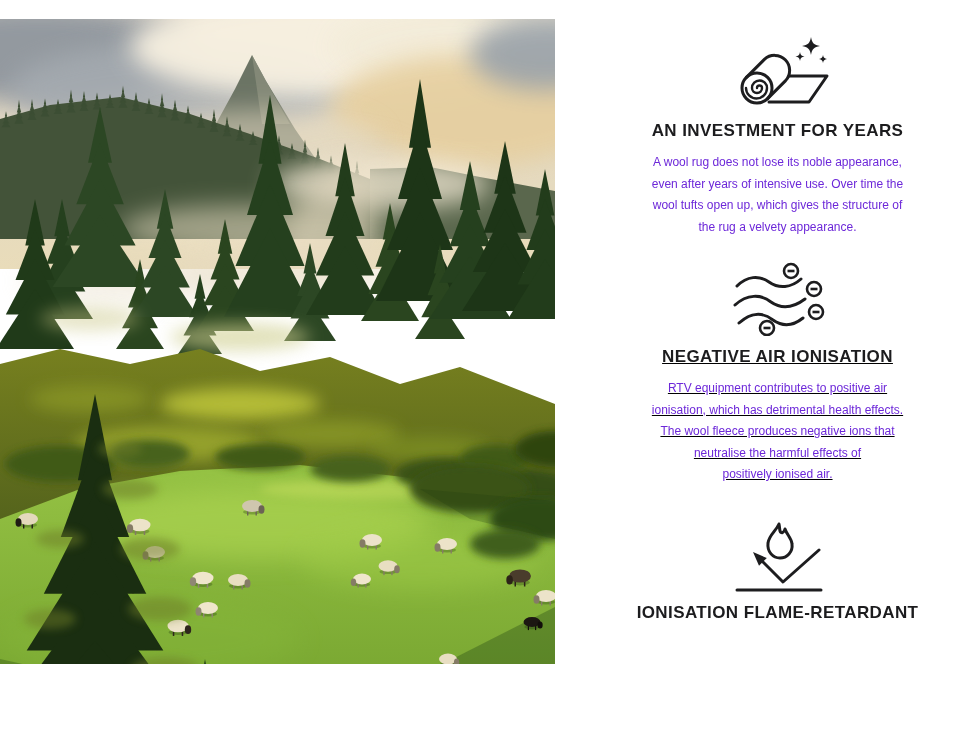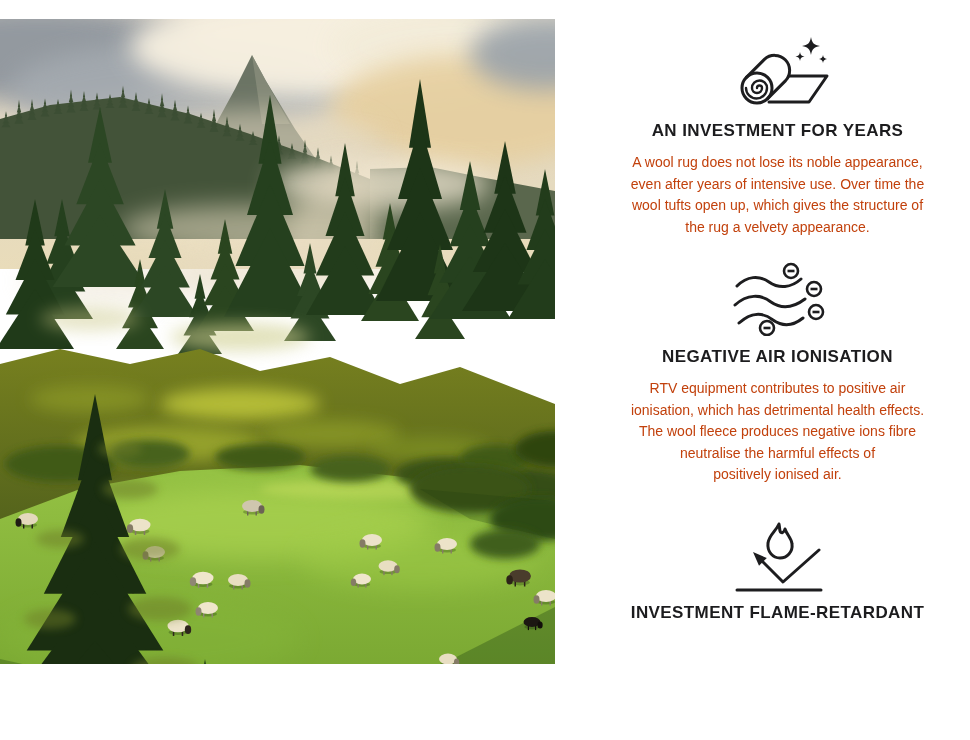--- a/index.html
+++ b/index.html
@@ -1,28 +1,28 @@
 <!DOCTYPE html>
 <html><head>
 <meta charset="utf-8">
 <style>
   html,body{margin:0;padding:0;background:#ffffff;}
   body{font-family:"Liberation Sans",sans-serif;-webkit-font-smoothing:antialiased;}
   .page{position:relative;width:970px;height:664px;background:#ffffff;overflow:hidden;}
   .photo{position:absolute;left:0;top:19px;display:block;}
   .sec{position:absolute;left:585px;width:385px;text-align:center;}
   .s1{top:32px;}
-  .s2{top:262px;}
+  .s2{top:262px;text-decoration:underline;}
   .s3{top:520px;}
   .sec .icon{display:block;margin:0 auto;stroke:#1d1d1f;}
   .sec h2{margin:2px 0 13px;font-size:17px;line-height:1;font-weight:700;
           letter-spacing:.4px;color:#1c1c1e;}
   .s2 h2{margin-top:12px;}
   .s3 h2{margin-top:8px;}
-  .sec p{margin:0;font-size:14px;line-height:21.5px;color:#c2410c;white-space:pre-line;text-align:center;}
+  .sec p{margin:0;font-size:12px;line-height:21.5px;color:#6d28d9;white-space:pre-line;text-align:center;}
   .ic{fill:none;stroke:#1d1d1f;stroke-width:3;stroke-linecap:round;stroke-linejoin:round;}
   .ic-thin{fill:none;stroke:#1d1d1f;stroke-width:2.6;}
   .ic-fill{fill:#1d1d1f;stroke:none;}
 </style>
 </head>
 <body>
 
 <div class="page">
 
   <svg id="scene" class="photo" width="555" height="702" viewBox="0 0 555 702" role="img" aria-label="Flock of white and dark sheep grazing on a sunlit alpine meadow, surrounded by tall spruce trees, with a fog-covered mountain ridge and golden clouds in the background">
@@ -447,28 +447,28 @@
       <circle class="ic-thin" cx="91" cy="27" r="7"></circle>
       <line class="ic-thin" x1="87.5" y1="27" x2="94.5" y2="27"></line>
       <circle class="ic-thin" cx="93" cy="50" r="7"></circle>
       <line class="ic-thin" x1="89.5" y1="50" x2="96.5" y2="50"></line>
       <circle class="ic-thin" cx="44" cy="66" r="7"></circle>
       <line class="ic-thin" x1="40.5" y1="66" x2="47.5" y2="66"></line>
     </svg>
     <h2>NEGATIVE AIR IONISATION</h2>
     <p>RTV equipment contributes to positive air
 ionisation, which has detrimental health effects.
-The wool fleece produces negative ions fibre
+The wool fleece produces negative ions that
 neutralise the harmful effects of
 positively ionised air.</p>
   </div>
 
   <div class="sec s3">
     <svg class="icon" width="110" height="76" viewBox="0 0 110 76">
       <path class="ic" d="M56,4 C53,11 46,15 45,23 C44,32 50,38 57,38 C64,38 70,32 69,24 C68.5,18 64,15 62,9 C61,13 58,14 57,11 C56.5,9 56.5,6 56,4 Z"></path>
       <path class="ic" d="M96,30 L60,62 L40,42"></path>
       <polygon class="ic-fill" points="30,32 43.8,38 36,45.8"></polygon>
       <line class="ic" x1="14" y1="70" x2="98" y2="70"></line>
     </svg>
-    <h2>INVESTMENT FLAME-RETARDANT</h2>
+    <h2>IONISATION FLAME-RETARDANT</h2>
   </div>
 
 </div>
 
 </body></html>

